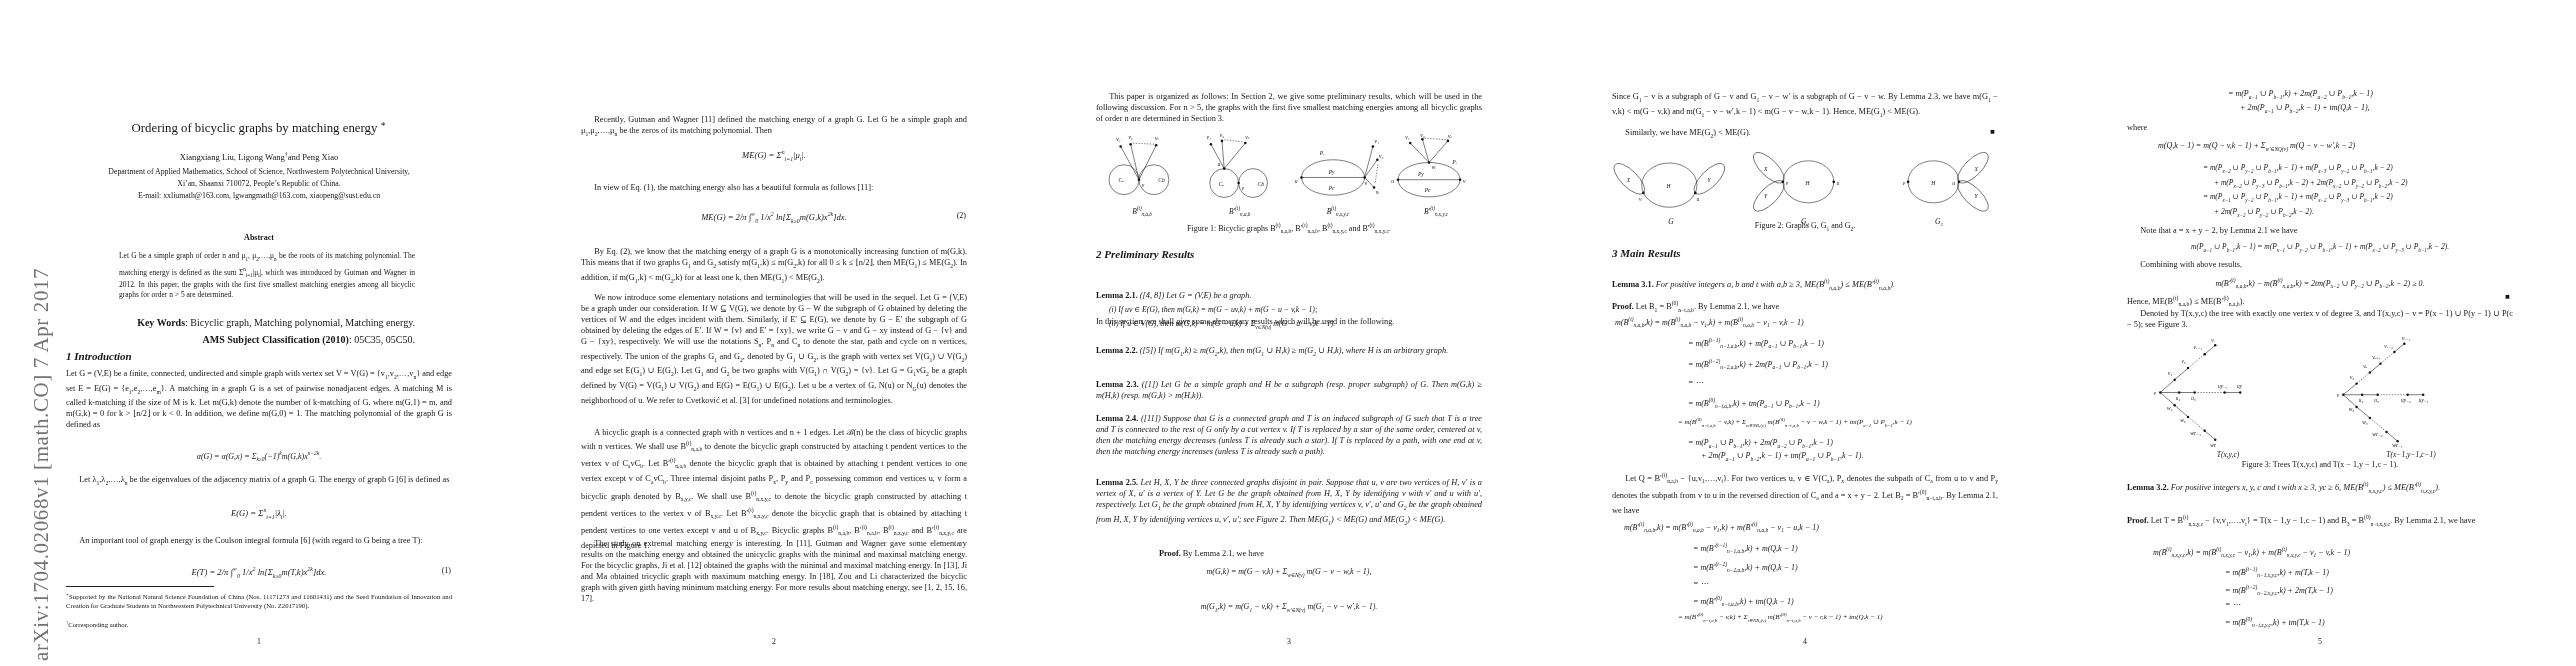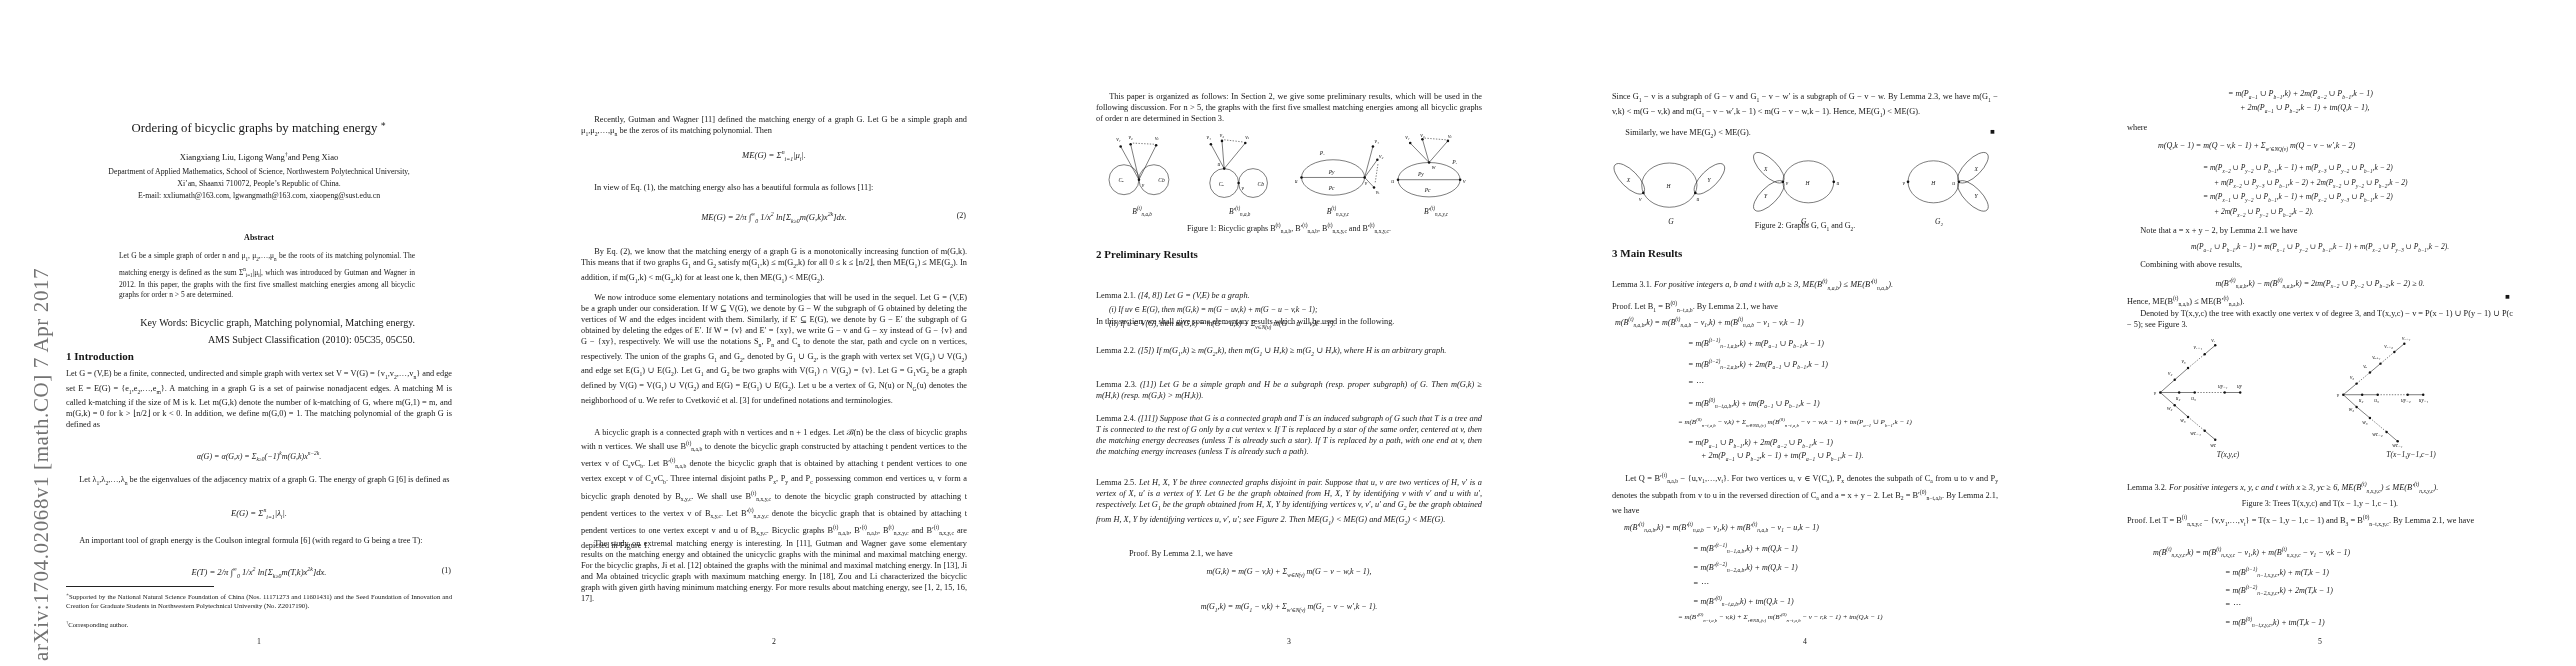--- a/index.html
+++ b/index.html
@@ -4,30 +4,30 @@
 <style>
   html,body{margin:0;padding:0;background:#ffffff;}
   .canvas{position:relative;width:2576px;height:667px;background:#fff;overflow:hidden;
           font-family:"Liberation Serif","DejaVu Serif",serif;color:#161616;}
   .page{position:absolute;top:0;width:515px;height:667px;background:#fff;}
   .abs{position:absolute;}
   .ctr{left:66px;width:386px;text-align:center;}
   .body-text{font-size:8.3px;line-height:11px;text-align:justify;}
   .ind{text-indent:13.3px;}
   .it{font-style:italic;}
-  .bold{font-weight:normal;margin-top:48px;}
+  .bold{font-weight:bold;margin-top:48px;}
   .eq{font-style:italic;font-size:8px;white-space:nowrap;}
   .eq-num{font-style:normal;font-size:8px;}
   .title{font-size:12.8px;}
   .authors{font-size:8.6px;}
   .affil{font-size:7.8px;}
   .abs-head{font-size:8px;font-weight:bold;}
   .abstract{font-size:7.5px;line-height:10.3px;text-align:justify;}
   .kw{font-size:10px;line-height:10px;text-align:right;}
-  .sec-head{font-size:11px;font-weight:bold;}
+  .sec-head{font-size:11px;font-weight:bold;font-style:italic;}
   .fn{font-size:6.7px;line-height:9px;text-align:justify;}
   .fnrule{border-top:0.8px solid #222;height:0;}
   .pageno{font-size:7.8px;}
   .caption{font-size:8px;}
   .arxiv{color:#737373;font-size:21px;letter-spacing:0.6px;white-space:nowrap;
          transform:rotate(-90deg);transform-origin:0 0;}
   .figrow{display:flex;justify-content:space-between;align-items:flex-end;}
   .subfig{display:flex;flex-direction:column;align-items:center;}
   .figlabel{font-size:7.5px;font-style:italic;margin-top:2.2px;text-align:center;}
   svg.fig line,svg.fig circle.ring,svg.fig ellipse{stroke:#2a2a2a;stroke-width:1.1;fill:none;}
@@ -206,21 +206,21 @@
 
     <div class="abs body-text" style="left:66px;top:290px;width:386px;"><span class="bold">Lemma 2.1.</span><span class="it"> ([4, 8]) Let G = (V,E) be a graph.</span></div>
     <div class="abs eq" style="left:79px;top:305px;font-size:7.8px;">(i) If uv ∈ E(G), then m(G,k) = m(G − uv,k) + m(G − u − v,k − 1);</div>
     <div class="abs eq" style="left:79px;top:319px;font-size:7.8px;">(ii) If u ∈ V(G), then m(G,k) = m(G − u,k) + Σ<sub>v∈N(u)</sub> m(G − u − v,k − 1).</div>
 
     <div class="abs body-text" style="left:66px;top:345px;width:386px;"><span class="bold">Lemma 2.2.</span><span class="it"> ([5]) If m(G<sub>1</sub>,k) ≥ m(G<sub>2</sub>,k), then m(G<sub>1</sub> ∪ H,k) ≥ m(G<sub>2</sub> ∪ H,k), where H is an arbitrary graph.</span></div>
     <div class="abs body-text" style="left:66px;top:379px;width:386px;"><span class="bold">Lemma 2.3.</span><span class="it"> ([1]) Let G be a simple graph and H be a subgraph (resp. proper subgraph) of G. Then m(G,k) ≥ m(H,k) (resp. m(G,k) &gt; m(H,k)).</span></div>
     <div class="abs body-text" style="left:66px;top:413px;width:386px;"><span class="bold">Lemma 2.4.</span><span class="it"> ([11]) Suppose that G is a connected graph and T is an induced subgraph of G such that T is a tree and T is connected to the rest of G only by a cut vertex v. If T is replaced by a star of the same order, centered at v, then the matching energy decreases (unless T is already such a star). If T is replaced by a path, with one end at v, then the matching energy increases (unless T is already such a path).</span></div>
     <div class="abs body-text" style="left:66px;top:477px;width:386px;"><span class="bold">Lemma 2.5.</span><span class="it"> Let H, X, Y be three connected graphs disjoint in pair. Suppose that u, v are two vertices of H, v′ is a vertex of X, u′ is a vertex of Y. Let G be the graph obtained from H, X, Y by identifying v with v′ and u with u′, respectively. Let G<sub>1</sub> be the graph obtained from H, X, Y by identifying vertices v, v′, u′ and G<sub>2</sub> be the graph obtained from H, X, Y by identifying vertices u, v′, u′; see Figure 2. Then ME(G<sub>1</sub>) &lt; ME(G) and ME(G<sub>2</sub>) &lt; ME(G).</span></div>
 
-    <div class="abs body-text" style="left:52px;top:548px;width:386px;padding-left:47px;"><span class="bold">Proof.</span><span> By Lemma 2.1, we have</span></div>
+    <div class="abs body-text" style="left:82px;top:548px;width:386px;padding-left:47px;"><span class="bold">Proof.</span><span> By Lemma 2.1, we have</span></div>
     <div class="abs ctr eq" style="top:567px;">m(G,k) = m(G − v,k) + Σ<sub>w∈N(v)</sub> m(G − v − w,k − 1),</div>
     <div class="abs ctr eq" style="top:602px;">m(G<sub>1</sub>,k) = m(G<sub>1</sub> − v,k) + Σ<sub>w′∈N(v)</sub> m(G<sub>1</sub> − v − w′,k − 1).</div>
     <div class="abs ctr pageno" style="top:637px;">3</div>
   </div>
 
   <div class="page" style="left:1546px;">
     <div class="abs body-text" style="left:66px;top:91px;width:386px;">Since G<sub>1</sub> − v is a subgraph of G − v and G<sub>1</sub> − v − w′ is a subgraph of G − v − w. By Lemma 2.3, we have m(G<sub>1</sub> − v,k) &lt; m(G − v,k) and m(G<sub>1</sub> − v − w′,k − 1) &lt; m(G − v − w,k − 1). Hence, ME(G<sub>1</sub>) &lt; ME(G).</div>
     <div class="abs body-text ind" style="left:66px;top:127px;width:386px;">Similarly, we have ME(G<sub>2</sub>) &lt; ME(G).</div>
     <div class="abs" style="right:66px;top:127px;font-size:7.8px;">■</div>
 
@@ -422,21 +422,21 @@
           <text class="sm" x="154" y="118">uy₋₁</text>
           <text class="sm" x="28" y="134">w₂</text>
           <text class="sm" x="52" y="156">w₃</text>
           <text class="sm" x="70" y="178">wc₋₂</text>
           <text class="sm" x="106" y="199">wc₋₁</text>
         </svg>
         <div class="figlabel">T(x−1,y−1,c−1)</div>
       </div>
     </div>
 
-    <div class="abs ctr caption" style="top:460px;margin-top:39px;">Figure 3: Trees T(x,y,c) and T(x − 1,y − 1,c − 1).</div>
+    <div class="abs ctr caption" style="top:460px;">Figure 3: Trees T(x,y,c) and T(x − 1,y − 1,c − 1).</div>
 
     <div class="abs body-text" style="left:66px;top:479px;width:386px;"><span class="bold">Lemma 3.2.</span><span class="it"> For positive integers x, y, c and t with x ≥ 3, yc ≥ 6, ME(B<sup>(t)</sup><sub>n,x,y,c</sub>) ≤ ME(B′<sup>(t)</sup><sub>n,x,y,c</sub>).</span></div>
     <div class="abs body-text" style="left:66px;top:512px;width:386px;"><span class="bold">Proof.</span><span> Let T = B<sup>(t)</sup><sub>n,x,y,c</sub> − {v,v<sub>1</sub>,…,v<sub>t</sub>} = T(x − 1,y − 1,c − 1) and B<sub>3</sub> = B<sup>(0)</sup><sub>n−t,x,y,c</sub>. By Lemma 2.1, we have</span></div>
 
     <div class="abs eq" style="left:92px;top:546px;">m(B<sup>(t)</sup><sub>n,x,y,c</sub>,k) = m(B<sup>(t)</sup><sub>n,x,y,c</sub> − v<sub>1</sub>,k) + m(B<sup>(t)</sup><sub>n,x,y,c</sub> − v<sub>1</sub> − v,k − 1)</div>
     <div class="abs eq" style="left:164px;top:566px;">= m(B<sup>(t−1)</sup><sub>n−1,x,y,c</sub>,k) + m(T,k − 1)</div>
     <div class="abs eq" style="left:164px;top:584px;">= m(B<sup>(t−2)</sup><sub>n−2,x,y,c</sub>,k) + 2m(T,k − 1)</div>
     <div class="abs eq" style="left:164px;top:600px;">= ⋯</div>
     <div class="abs eq" style="left:164px;top:616px;">= m(B<sup>(0)</sup><sub>n−t,x,y,c</sub>,k) + tm(T,k − 1)</div>
 

